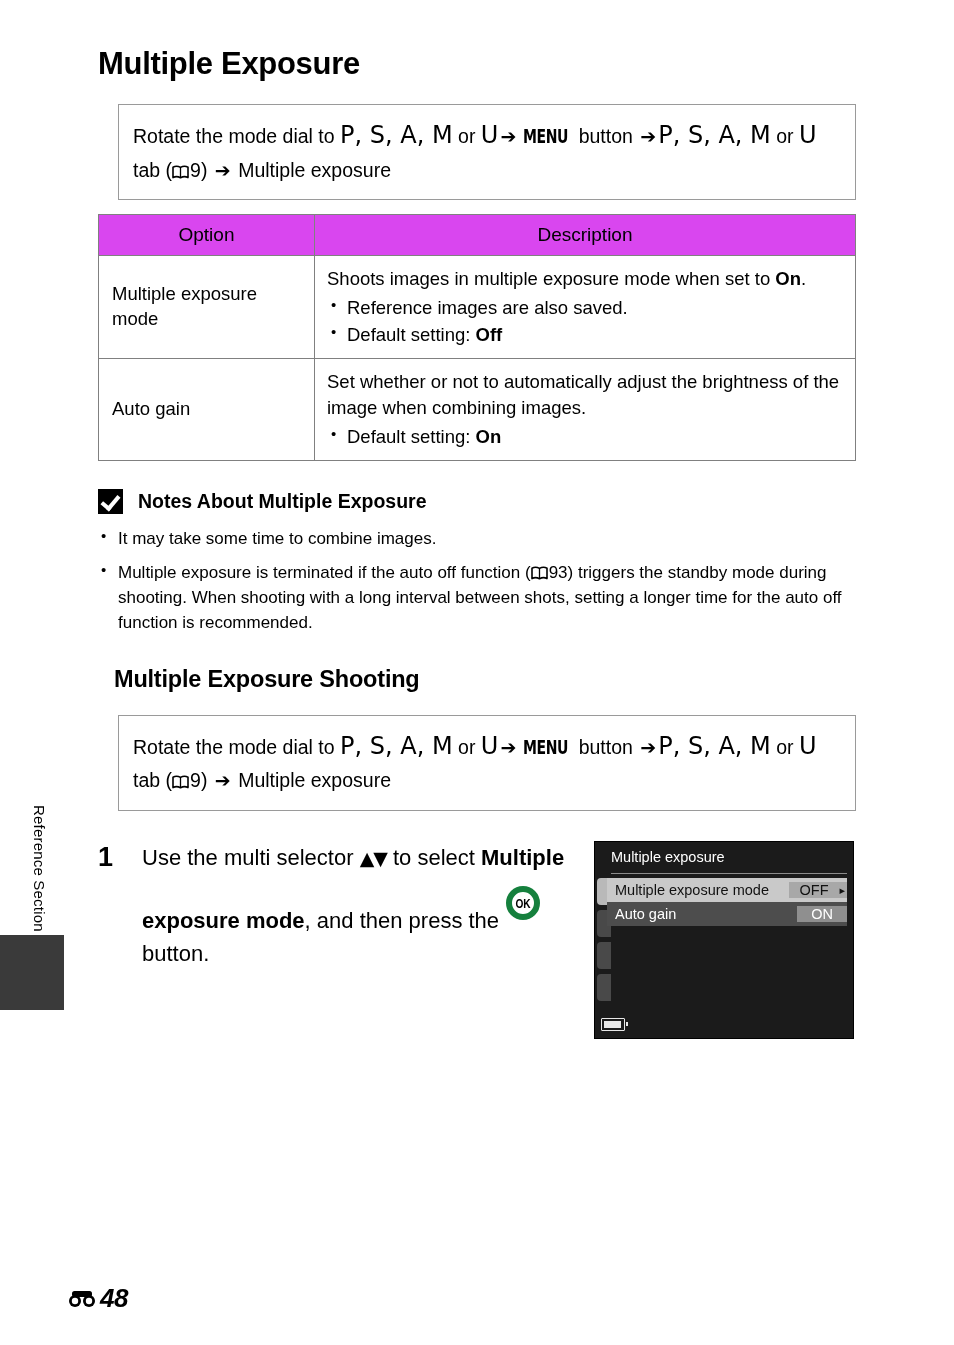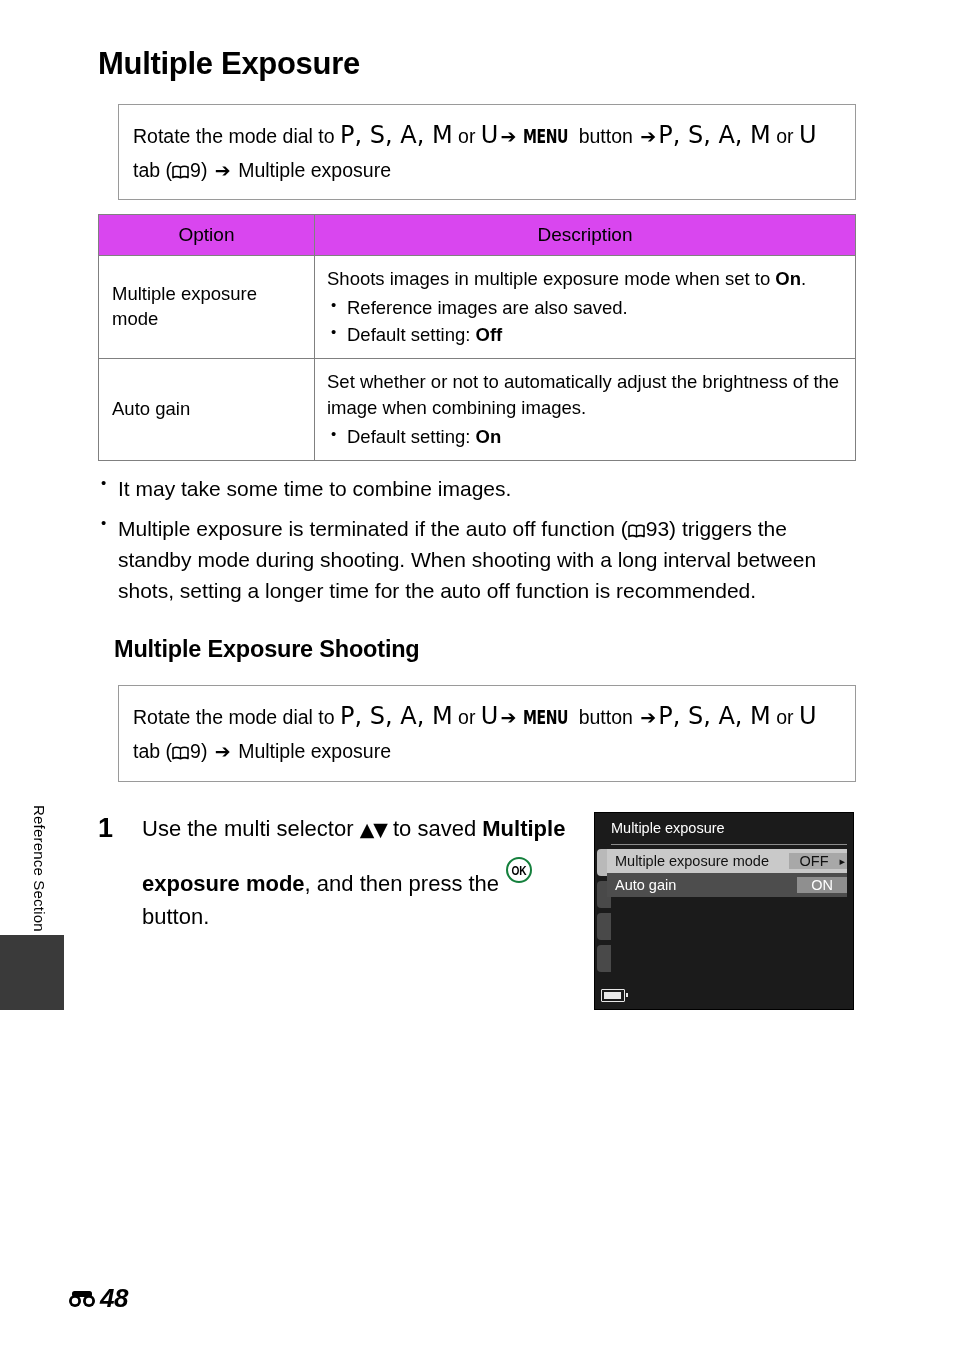--- a/index.html
+++ b/index.html
@@ -187,21 +187,21 @@
   }
   .notes-title {
     font-size: 19.5px;
     font-weight: bold;
     margin-left: 15px;
   }
   ul.note-bullets {
     margin: 12px 0 0 0;
     padding: 0;
     list-style: none;
-    font-size: 21px;
+    font-size: 17px;
   }
   ul.note-bullets > li {
     position: relative;
     padding-left: 20px;
     margin-bottom: 9px;
     line-height: 1.48;
   }
   ul.note-bullets > li:before {
     content: "\2022";
     position: absolute;
@@ -235,21 +235,21 @@
   .step-text {
     font-size: 22px;
     line-height: 1.5;
   }
   .step-text b { font-weight: bold; }
   .tri { font-family: "DejaVu Sans", sans-serif; font-size: 19px; letter-spacing: -1px;}
   .ok-icon {
     display: inline-block;
     width: 22px;
     height: 22px;
-    border: 2px solid #15803d;
+    border: 6px solid #15803d;
     border-radius: 50%;
     position: relative;
     vertical-align: -4px;
     margin: 12px 1px;
   }
   .ok-icon span {
     position: absolute;
     left: 0; right: 0; top: 50%;
     transform: translateY(-50%) scaleX(0.78);
     text-align: center;
@@ -414,20 +414,24 @@
         <td class="opt-desc">
           <span class="desc-lead">Set whether or not to automatically adjust the brightness of the image when combining images.</span>
           <ul class="tbl-bullets">
             <li><span>Default setting: </span><b>On</b></li>
           </ul>
         </td>
       </tr>
     </tbody>
   </table>
 
+  <div class="notes-head">
+    <span class="check-icon"></span>
+    <span class="notes-title">Notes About Multiple Exposure</span>
+  </div>
   <ul class="note-bullets">
     <li><span>It may take some time to combine images.</span></li>
     <li><span>Multiple exposure is terminated if the auto off function (</span><span class="book-icon"><svg width="17" height="14" viewBox="0 0 17 14">
             <path d="M1 2.2 C3.2 1 6 1 8.5 2.4 C11 1 13.8 1 16 2.2 L16 12.6 C13.8 11.4 11 11.4 8.5 12.8 C6 11.4 3.2 11.4 1 12.6 Z" fill="none" stroke="#000" stroke-width="1.6" stroke-linejoin="round"></path>
             <line x1="8.5" y1="2.4" x2="8.5" y2="12.8" stroke="#000" stroke-width="1.3"></line>
           </svg></span><span>93</span><span>) triggers the standby mode during shooting. When shooting with a long interval between shots, setting a longer time for the auto off function is recommended.</span></li>
   </ul>
 
   <h2 class="sub-title">Multiple Exposure Shooting</h2>
 
@@ -435,21 +439,21 @@
     <span>Rotate the mode dial to </span><span class="mode-glyph">P, S, A, M</span><span> or </span><span class="mode-glyph">U</span><span class="arrow-glyph">➔</span><span class="menu-glyph">MENU</span><span> button </span><span class="arrow-glyph">➔</span><span class="mode-glyph">P, S, A, M</span><span> or</span>
     <span class="mode-glyph">U</span><span> tab (</span><span class="book-icon"><svg width="17" height="14" viewBox="0 0 17 14">
           <path d="M1 2.2 C3.2 1 6 1 8.5 2.4 C11 1 13.8 1 16 2.2 L16 12.6 C13.8 11.4 11 11.4 8.5 12.8 C6 11.4 3.2 11.4 1 12.6 Z" fill="none" stroke="#000" stroke-width="1.6" stroke-linejoin="round"></path>
           <line x1="8.5" y1="2.4" x2="8.5" y2="12.8" stroke="#000" stroke-width="1.3"></line>
         </svg></span><span>9</span><span>) </span><span class="arrow-glyph">➔</span><span> Multiple exposure</span>
   </div>
 
   <div class="step-row">
     <div class="step-left">
       <div class="step-num">1</div>
-      <div class="step-text"><span>Use the multi selector </span><span class="tri">▲▼</span><span> to saved </span><b>Multiple exposure mode</b><span>, and then press the </span><span class="ok-icon"><span>OK</span></span><span> button.</span></div>
+      <div class="step-text"><span>Use the multi selector </span><span class="tri">▲▼</span><span> to select </span><b>Multiple exposure mode</b><span>, and then press the </span><span class="ok-icon"><span>OK</span></span><span> button.</span></div>
     </div>
 
     <div class="lcd">
       <div class="lcd-title">Multiple exposure</div>
       <div class="lcd-title-rule"></div>
 
       <div class="lcd-tabs">
         <div class="lcd-tab active"></div>
         <div class="lcd-tab"></div>
         <div class="lcd-tab"></div>

